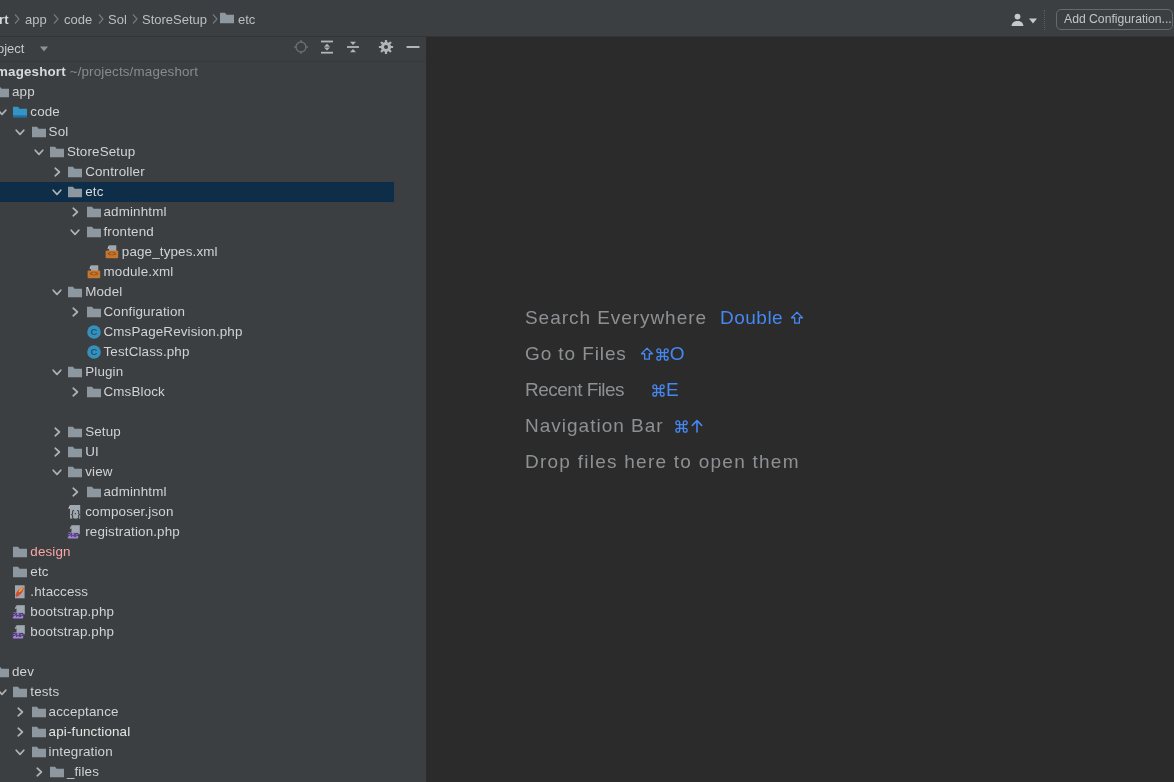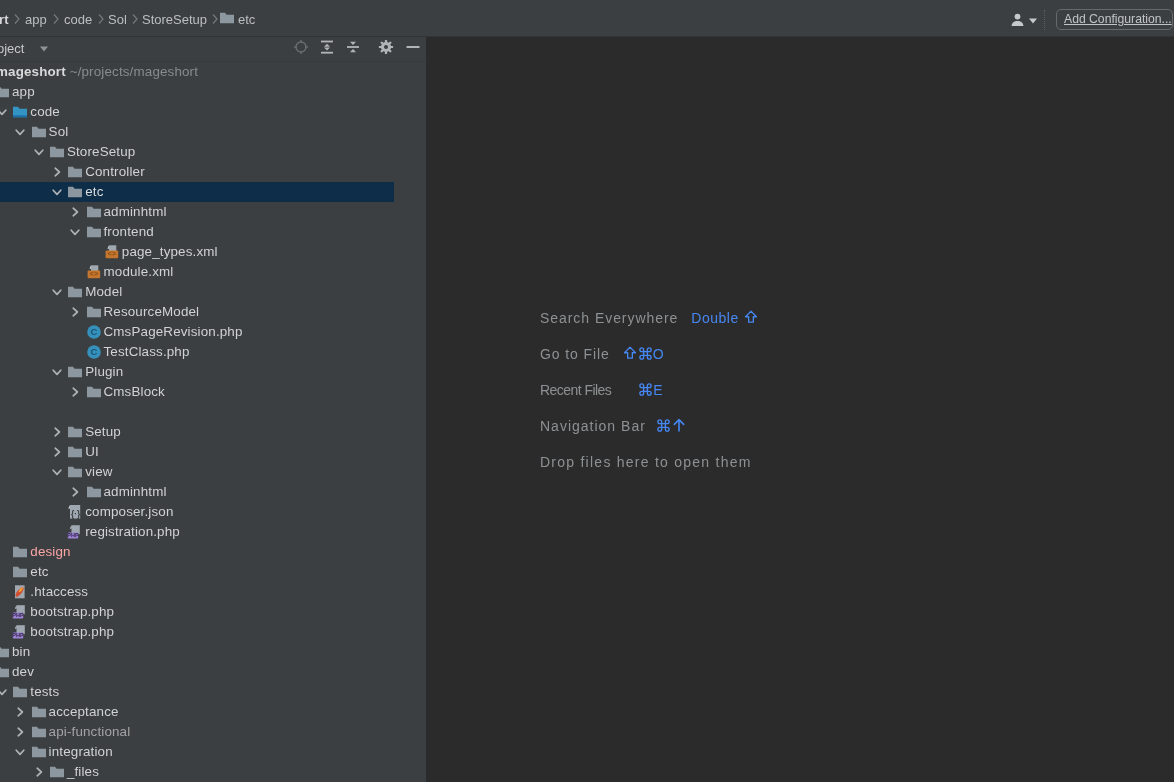--- a/index.html
+++ b/index.html
@@ -10,27 +10,27 @@
   background:#3c3f41; overflow:hidden; }
 #phead { position:absolute; left:0; top:0; width:426px; height:25px;
   border-bottom:1px solid #37393b; }
 #ptitle { position:absolute; left:-16px; top:4px; font-size:13px; color:#c6c8ca; }
 #tree { position:absolute; left:0; top:-37px; width:426px; height:782px; }
 .trow { position:absolute; left:0; width:426px; height:20px; }
 .trow.sel { background:#0d2d48; width:411px; }
 .tlabel { position:absolute; top:2px; font-size:13.4px; letter-spacing:0.15px; white-space:pre; }
 #editor { position:absolute; left:426px; top:37px; width:748px; height:745px;
   background:#2b2b2b; }
-.eline { position:absolute; left:114px; font-size:14px; color:#8e9194; white-space:pre; line-height:22px; height:22px; }
+.eline { position:absolute; left:99px; font-size:19px; color:#8e9194; white-space:pre; line-height:22px; height:22px; }
 .kb { color:#4687f2; }
 #sbar { position:absolute; left:411px; top:66px; width:10px; height:91px;
   background:#595c5e; border-radius:5.5px; opacity:.92; }
 #abtn { position:absolute; left:1056px; top:9px; width:117px; height:21px;
   border:1px solid #666a6c; border-radius:5px; font-size:12.2px; color:#c2c5c7;
-  text-align:left; line-height:19px; white-space:nowrap; padding-left:7px; overflow:hidden;text-decoration:underline; }
+  text-align:left; line-height:19px; white-space:nowrap; padding-left:7px; overflow:hidden; }
 #vsep { position:absolute; left:1044px; top:10px; height:20px; width:0;
   border-left:1px dotted #5a5e60; }
 </style></head>
 <body>
 <div id="toolbar">
 <span class="bc" style="left:-58px;font-weight:bold;color:#d4d6d7">mageshort</span>
 <svg style="position:absolute;left:13px;top:13px" width="8" height="12" viewBox="0 0 8 12">
       <path d="M2 1.5l4 4.5-4 4.5" stroke="#75797c" stroke-width="1.2" fill="none"></path>
     </svg>
 <span class="bc" style="left:25px">app</span>
@@ -172,21 +172,21 @@
           </svg>
           <span class="tlabel" style="left:85.2px;color:#d0d2d4">Model</span>
         </div>
 <div class="trow" style="top:302px">
           <svg style="position:absolute;left:67.2px;top:2px" width="16" height="16" viewBox="0 0 16 16">
             <path d="M6.2 4.2l4.2 3.8-4.2 3.8" stroke="#b0b3b5" stroke-width="1.7" fill="none" stroke-linecap="round" stroke-linejoin="round"></path>
           </svg>
           <svg style="position:absolute;left:85.5px;top:2px" width="16" height="16" viewBox="0 0 16 16">
             <path d="M1 2.7h5l1.6 2H15v8.6H1z" fill="#8d97a0"></path>
           </svg>
-          <span class="tlabel" style="left:103.5px;color:#d0d2d4">ResourceModel</span>
+          <span class="tlabel" style="left:103.5px;color:#d0d2d4">Configuration</span>
         </div>
 <div class="trow" style="top:322px">
           <svg style="position:absolute;left:85.5px;top:2px" width="16" height="16" viewBox="0 0 16 16">
             <circle cx="8" cy="8" r="6.8" fill="#3590bc"></circle>
             <text x="8" y="11.3" font-size="9.5" font-family="Liberation Sans" font-weight="bold" fill="#1b5574" text-anchor="middle">C</text>
           </svg>
           <span class="tlabel" style="left:103.5px;color:#d0d2d4">CmsPageRevision.php</span>
         </div>
 <div class="trow" style="top:342px">
           <svg style="position:absolute;left:85.5px;top:2px" width="16" height="16" viewBox="0 0 16 16">
@@ -297,26 +297,20 @@
         </div>
 <div class="trow" style="top:622px">
           <svg style="position:absolute;left:12.3px;top:2px" width="16" height="16" viewBox="0 0 16 16">
             <path d="M4.5 1.2h8.3v9H4.5z" fill="#9fa8b0"></path>
             <path d="M4.5 1.2v3.4l-1.7.1z" fill="#c9d0d5"></path>
             <rect x="0.8" y="8.6" width="10.4" height="5.9" rx="0.8" fill="#9d83d3"></rect>
             <text x="6" y="13.3" font-size="5.5" font-family="Liberation Sans" font-weight="bold" fill="#33254e" text-anchor="middle">PHP</text>
           </svg>
           <span class="tlabel" style="left:30.3px;color:#d0d2d4">bootstrap.php</span>
         </div>
-<div class="trow" style="top:642px">
-          <svg style="position:absolute;left:-6.0px;top:2px" width="16" height="16" viewBox="0 0 16 16">
-            <path d="M1 2.7h5l1.6 2H15v8.6H1z" fill="#8d97a0"></path>
-          </svg>
-          <span class="tlabel" style="left:12.0px;color:#d0d2d4">bin</span>
-        </div>
 <div class="trow" style="top:662px">
           <svg style="position:absolute;left:-6.0px;top:2px" width="16" height="16" viewBox="0 0 16 16">
             <path d="M1 2.7h5l1.6 2H15v8.6H1z" fill="#8d97a0"></path>
           </svg>
           <span class="tlabel" style="left:12.0px;color:#d0d2d4">dev</span>
         </div>
 <div class="trow" style="top:682px">
           <svg style="position:absolute;left:-6.0px;top:2px" width="16" height="16" viewBox="0 0 16 16">
             <path d="M4.2 6.2l3.8 4.2 3.8-4.2" stroke="#b0b3b5" stroke-width="1.7" fill="none" stroke-linecap="round" stroke-linejoin="round"></path>
           </svg>
@@ -334,21 +328,21 @@
           </svg>
           <span class="tlabel" style="left:48.6px;color:#d0d2d4">acceptance</span>
         </div>
 <div class="trow" style="top:722px">
           <svg style="position:absolute;left:12.3px;top:2px" width="16" height="16" viewBox="0 0 16 16">
             <path d="M6.2 4.2l4.2 3.8-4.2 3.8" stroke="#b0b3b5" stroke-width="1.7" fill="none" stroke-linecap="round" stroke-linejoin="round"></path>
           </svg>
           <svg style="position:absolute;left:30.6px;top:2px" width="16" height="16" viewBox="0 0 16 16">
             <path d="M1 2.7h5l1.6 2H15v8.6H1z" fill="#8d97a0"></path>
           </svg>
-          <span class="tlabel" style="left:48.6px;color:#a3a3a3">api-functional</span>
+          <span class="tlabel" style="left:48.6px;color:#e5e5e5">api-functional</span>
         </div>
 <div class="trow" style="top:742px">
           <svg style="position:absolute;left:12.3px;top:2px" width="16" height="16" viewBox="0 0 16 16">
             <path d="M4.2 6.2l3.8 4.2 3.8-4.2" stroke="#b0b3b5" stroke-width="1.7" fill="none" stroke-linecap="round" stroke-linejoin="round"></path>
           </svg>
           <svg style="position:absolute;left:30.6px;top:2px" width="16" height="16" viewBox="0 0 16 16">
             <path d="M1 2.7h5l1.6 2H15v8.6H1z" fill="#8d97a0"></path>
           </svg>
           <span class="tlabel" style="left:48.6px;color:#d0d2d4">integration</span>
         </div>
@@ -392,21 +386,21 @@
     <circle cx="8" cy="8" r="5.1" fill="#b2b5b7"></circle>
     <circle cx="8" cy="8" r="2" fill="#3c3f41"></circle>
   </svg>
 <svg style="position:absolute;left:405px;top:39px" width="16" height="16" viewBox="0 0 16 16">
     <rect x="1.5" y="7.1" width="13" height="1.9" rx="0.5" fill="#b2b5b7"></rect>
   </svg>
 <div id="editor">
 <div class="eline" style="top:270px"><span style="letter-spacing:0.95px">Search Everywhere</span><span style="margin-left:13px;letter-spacing:0.5px"><span class="kb">Double </span><svg width="16" height="16" viewBox="0 0 24 24" style="vertical-align:-2px">
           <path d="M12 3.2L3.8 11.6h4.7v8.2h7v-8.2h4.7z" stroke="#4687f2" stroke-width="2" fill="none" stroke-linejoin="round"></path>
         </svg></span></div>
-<div class="eline" style="top:306px"><span style="letter-spacing:0.9px">Go to File</span><span style="margin-left:12px;letter-spacing:0.5px"><svg width="16" height="16" viewBox="0 0 24 24" style="vertical-align:-2px">
+<div class="eline" style="top:306px"><span style="letter-spacing:0.9px">Go to Files</span><span style="margin-left:12px;letter-spacing:0.5px"><svg width="16" height="16" viewBox="0 0 24 24" style="vertical-align:-2px">
           <path d="M12 3.2L3.8 11.6h4.7v8.2h7v-8.2h4.7z" stroke="#4687f2" stroke-width="2" fill="none" stroke-linejoin="round"></path>
         </svg><svg width="15" height="15" viewBox="0 0 24 24" style="vertical-align:-2px">
           <path d="M18 3a3 3 0 0 0-3 3v12a3 3 0 0 0 3 3 3 3 0 0 0 3-3 3 3 0 0 0-3-3H6a3 3 0 0 0-3 3 3 3 0 0 0 3 3 3 3 0 0 0 3-3V6a3 3 0 0 0-3-3 3 3 0 0 0-3 3 3 3 0 0 0 3 3h12a3 3 0 0 0 3-3 3 3 0 0 0-3-3z" stroke="#4687f2" stroke-width="2.2" fill="none"></path>
         </svg><span class="kb">O</span></span></div>
 <div class="eline" style="top:342px"><span style="letter-spacing:-0.55px">Recent Files</span><span style="margin-left:27px;letter-spacing:0.5px"><svg width="15" height="15" viewBox="0 0 24 24" style="vertical-align:-2px">
           <path d="M18 3a3 3 0 0 0-3 3v12a3 3 0 0 0 3 3 3 3 0 0 0 3-3 3 3 0 0 0-3-3H6a3 3 0 0 0-3 3 3 3 0 0 0 3 3 3 3 0 0 0 3-3V6a3 3 0 0 0-3-3 3 3 0 0 0-3 3 3 3 0 0 0 3 3h12a3 3 0 0 0 3-3 3 3 0 0 0-3-3z" stroke="#4687f2" stroke-width="2.2" fill="none"></path>
         </svg><span class="kb">E</span></span></div>
 <div class="eline" style="top:378px"><span style="letter-spacing:1.0px">Navigation Bar</span><span style="margin-left:10px;letter-spacing:0.5px"><svg width="15" height="15" viewBox="0 0 24 24" style="vertical-align:-2px">
           <path d="M18 3a3 3 0 0 0-3 3v12a3 3 0 0 0 3 3 3 3 0 0 0 3-3 3 3 0 0 0-3-3H6a3 3 0 0 0-3 3 3 3 0 0 0 3 3 3 3 0 0 0 3-3V6a3 3 0 0 0-3-3 3 3 0 0 0-3 3 3 3 0 0 0 3 3h12a3 3 0 0 0 3-3 3 3 0 0 0-3-3z" stroke="#4687f2" stroke-width="2.2" fill="none"></path>
         </svg><svg width="16" height="16" viewBox="0 0 24 24" style="vertical-align:-2px">

